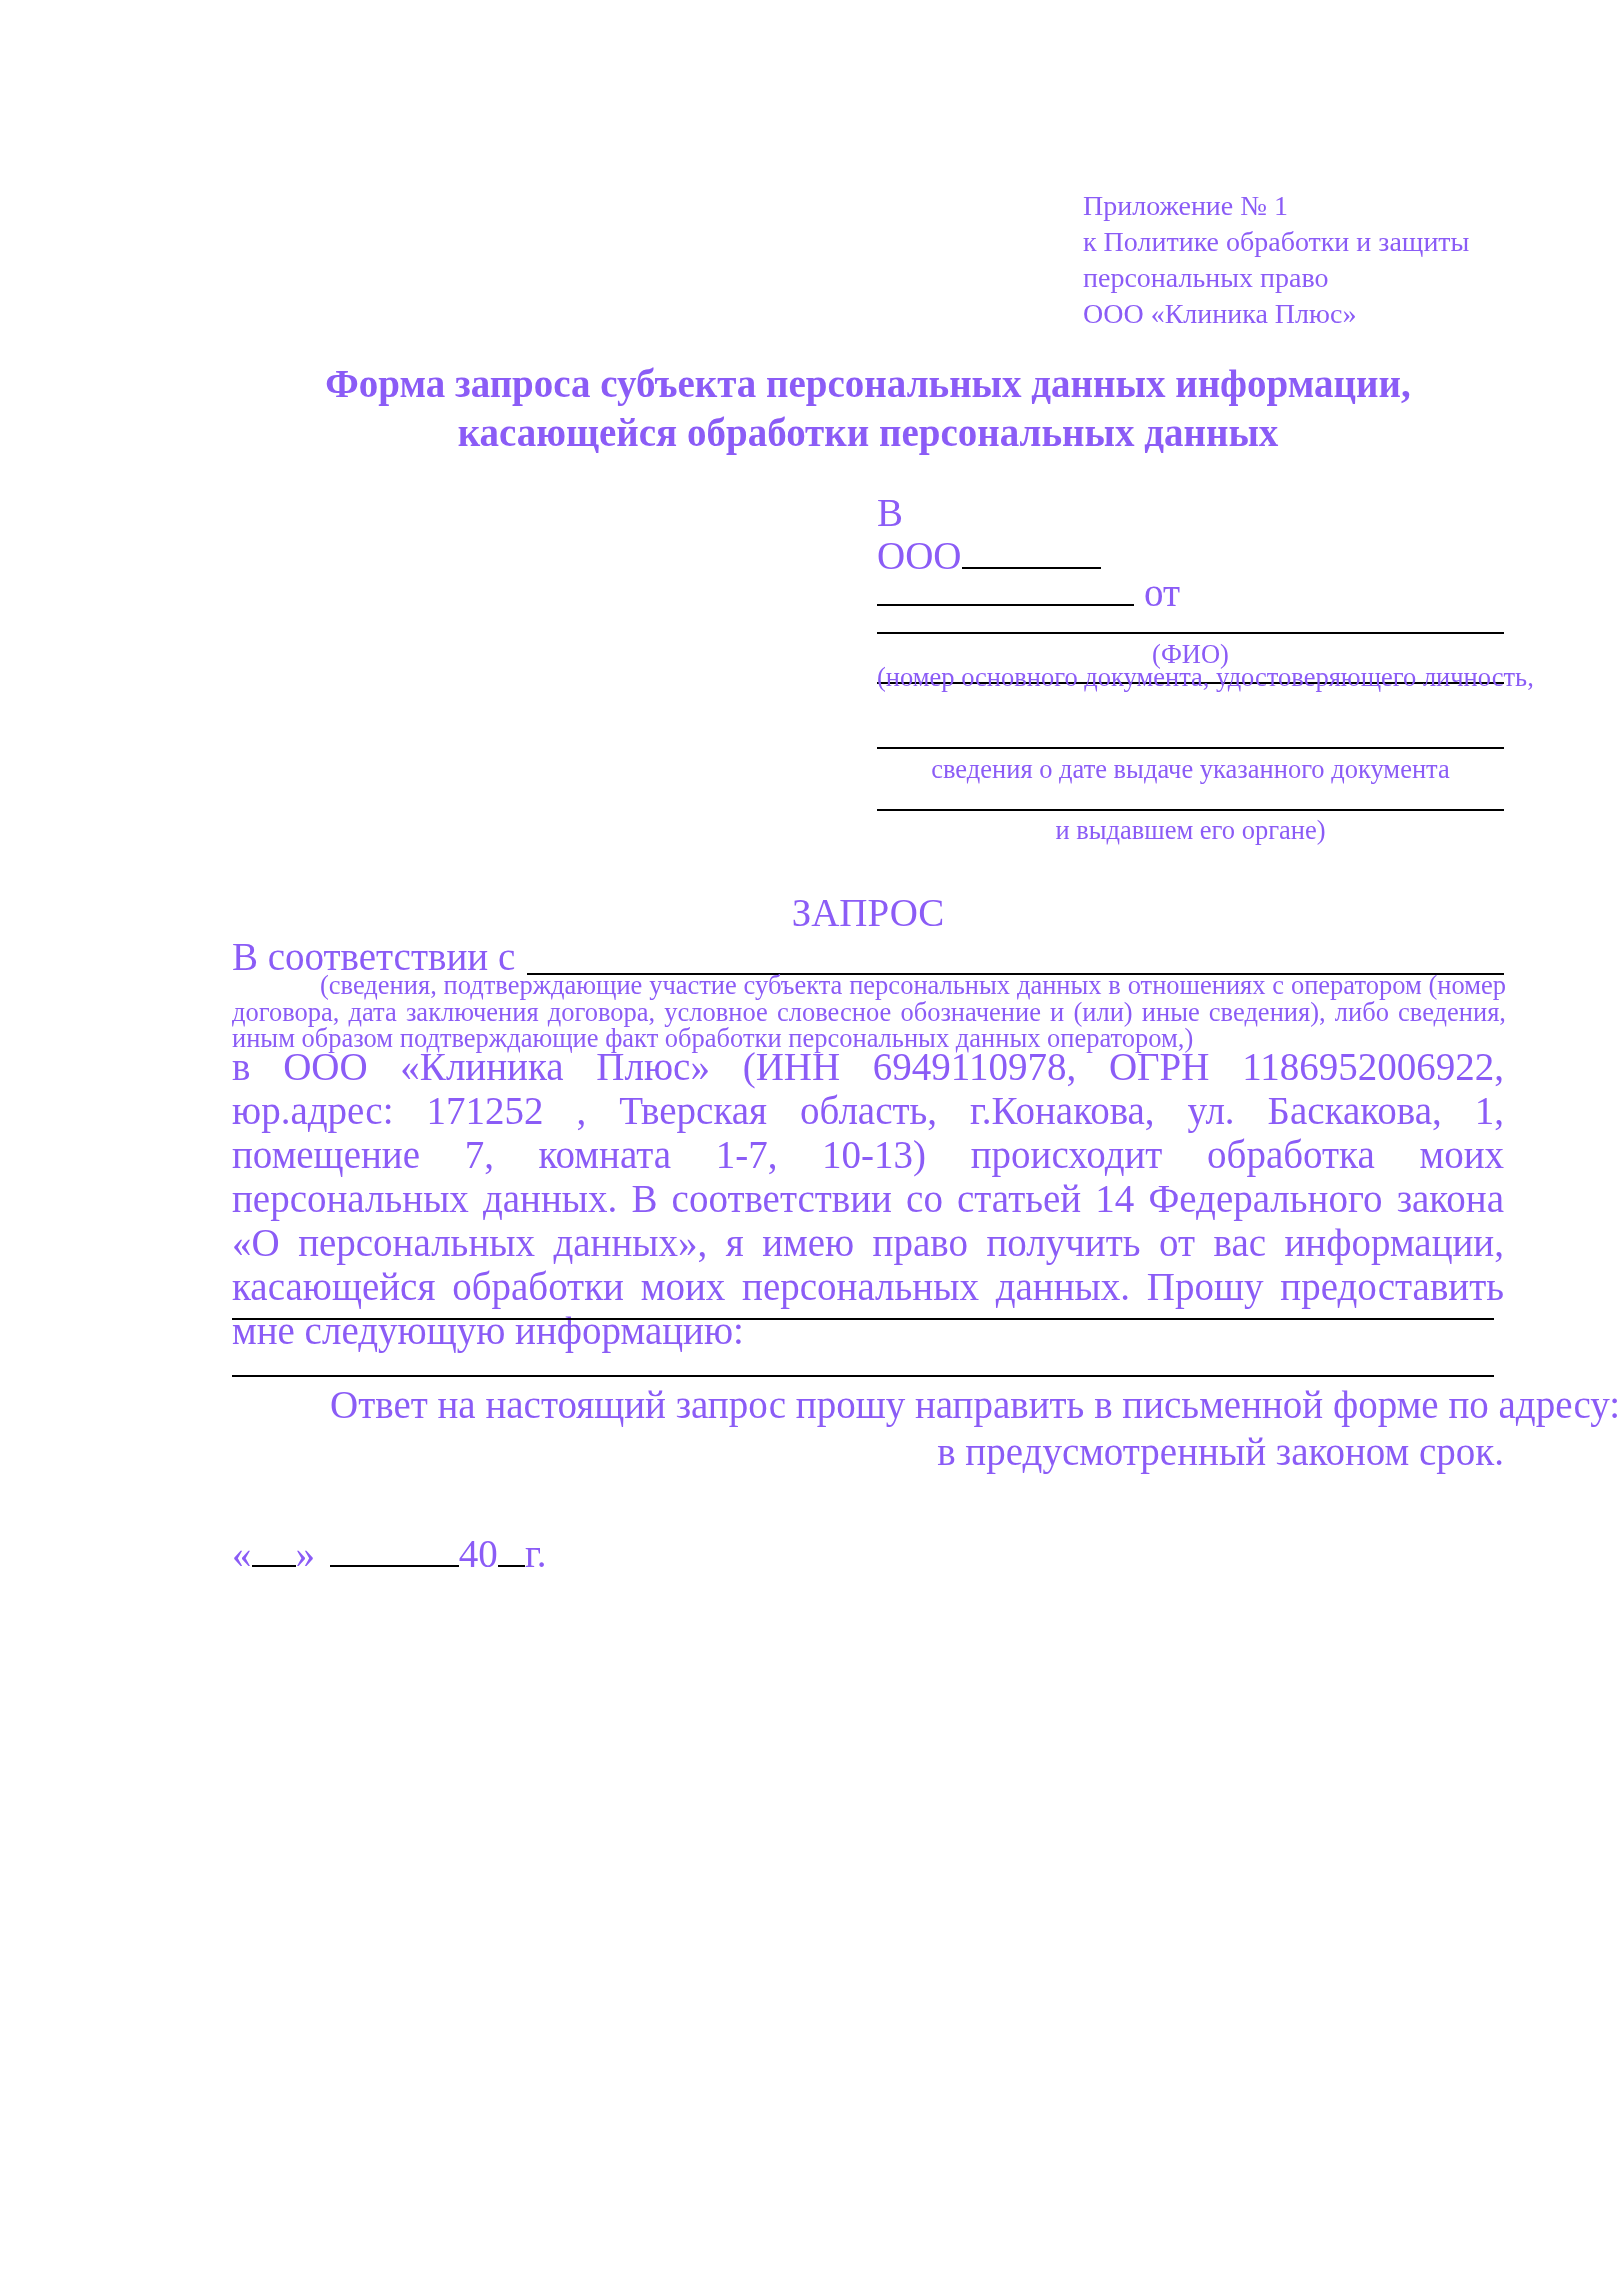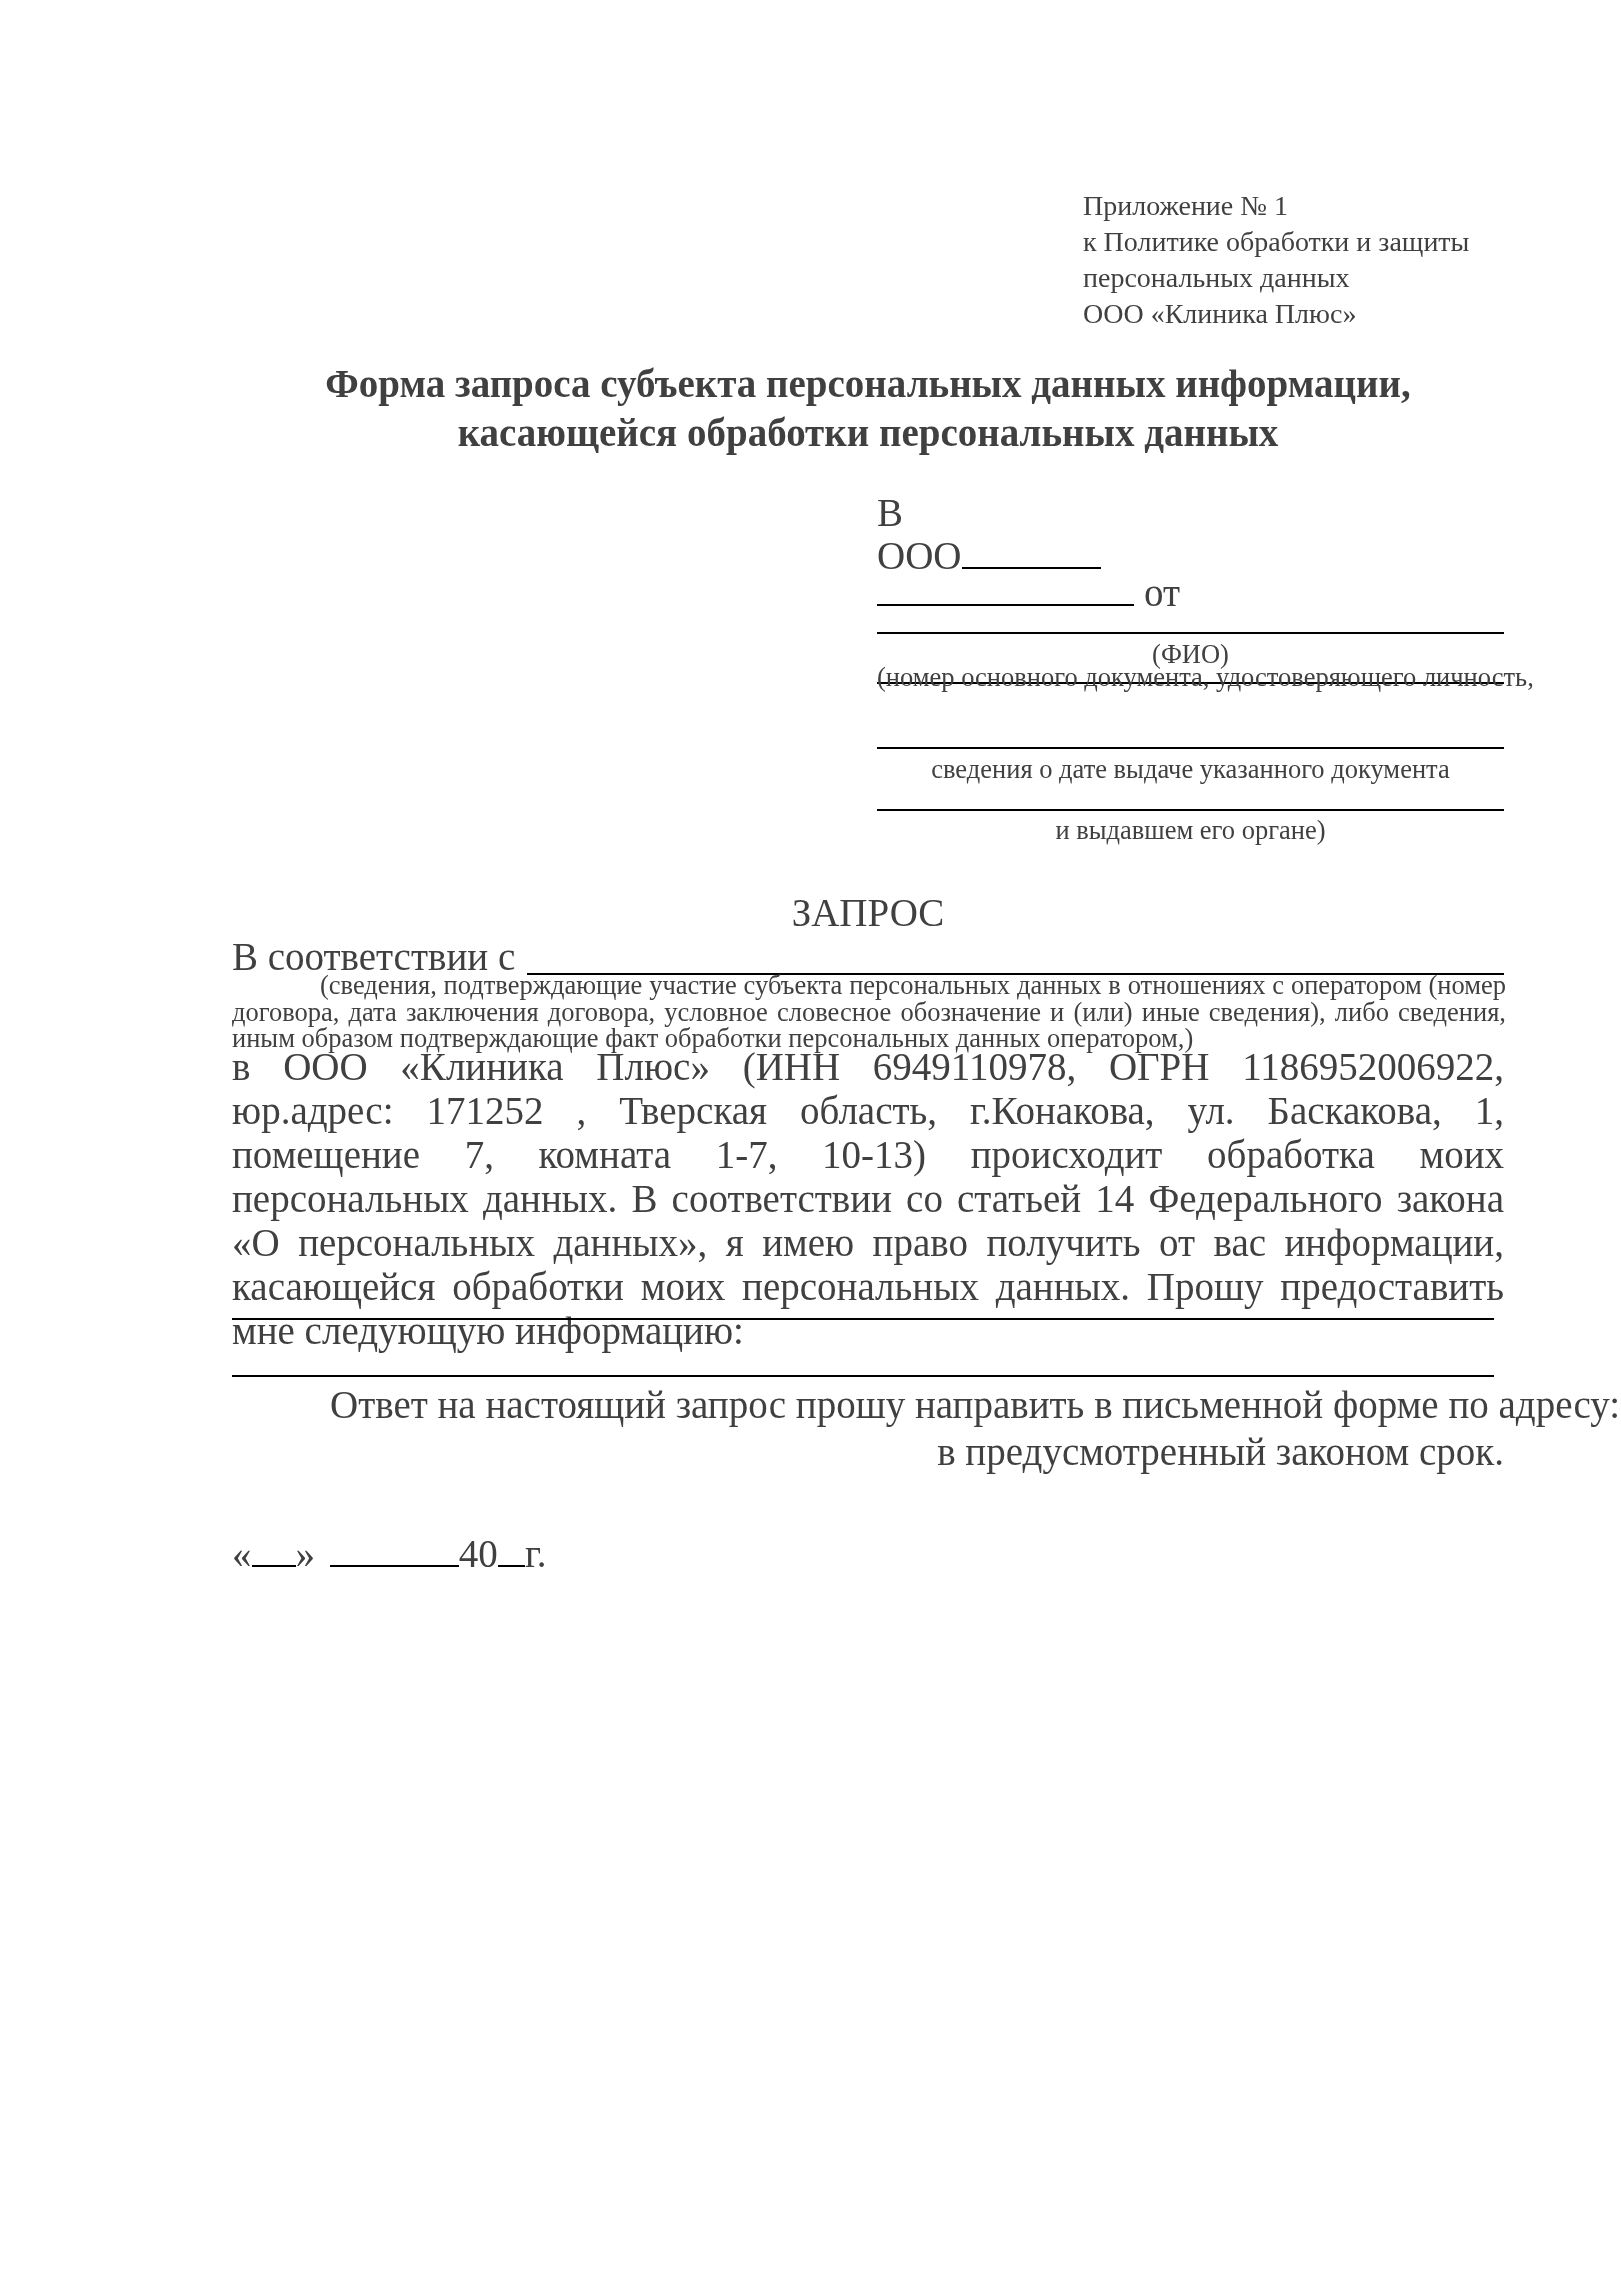--- a/index.html
+++ b/index.html
@@ -1,21 +1,21 @@
 <!DOCTYPE html>
 <html><head>
 <meta charset="utf-8">
 <style>
   html, body { margin:0; padding:0; background:#ffffff; }
   .page {
     position:relative;
     width:1621px;
     height:2293px;
     background:#ffffff;
-    color:#404040;
+    color:#8b5cf6;
     font-family:"Liberation Serif","DejaVu Serif",serif;
     overflow:hidden;
   }
   .abs { position:absolute; }
 
   
   .appendix { left:1083px; top:188px; font-size:28px; line-height:36px; }
 
   
   .title { left:232px; top:359px; width:1272px; text-align:center;
@@ -82,21 +82,21 @@
   .sign-fill { width:407px; }
 </style>
 </head>
 <body>
 
 <div class="page">
 
   <div class="abs appendix">
     <div>Приложение № 1</div>
     <div>к Политике обработки и защиты</div>
-    <div>персональных данных</div>
+    <div>персональных право</div>
     <div>ООО «Клиника Плюс»</div>
   </div>
 
   <div class="abs title">
     <div>Форма запроса субъекта персональных данных информации,</div>
     <div>касающейся обработки персональных данных</div>
   </div>
 
   <div class="abs addr-to">В</div>
 

